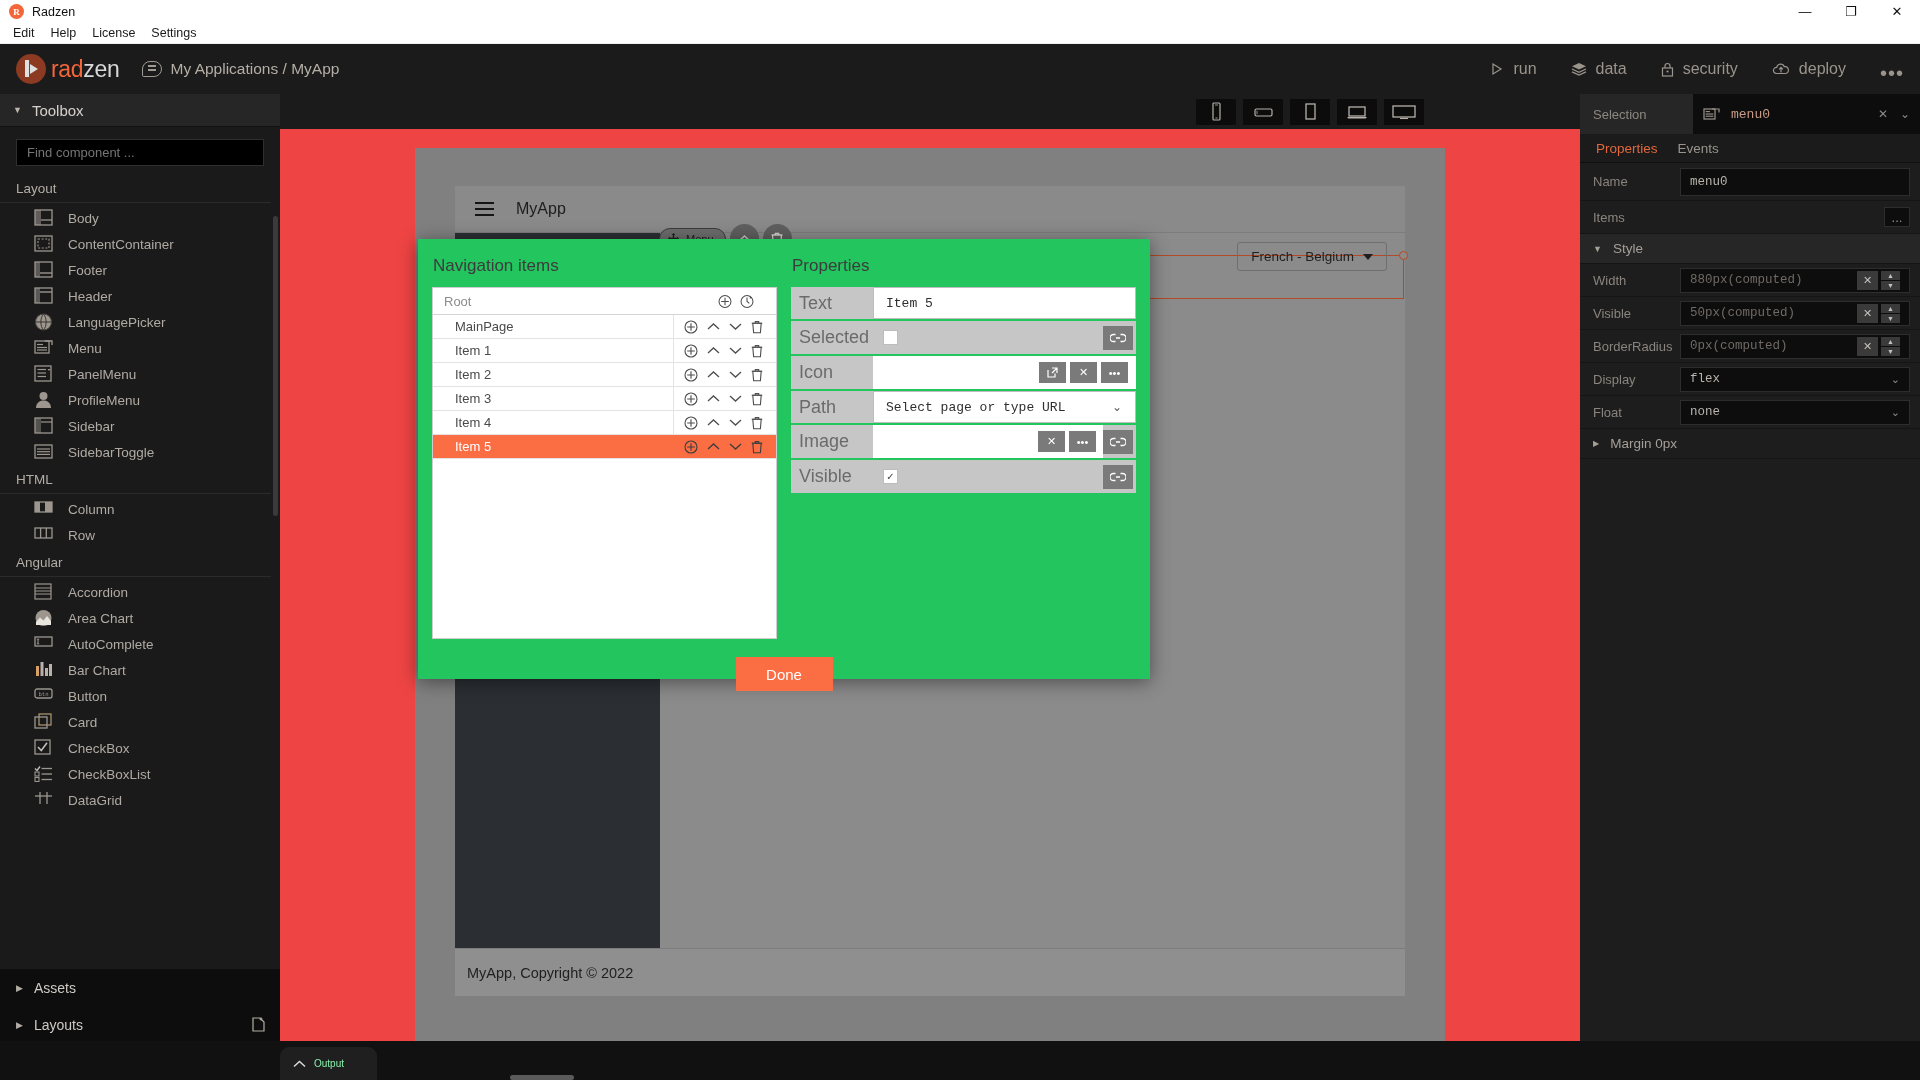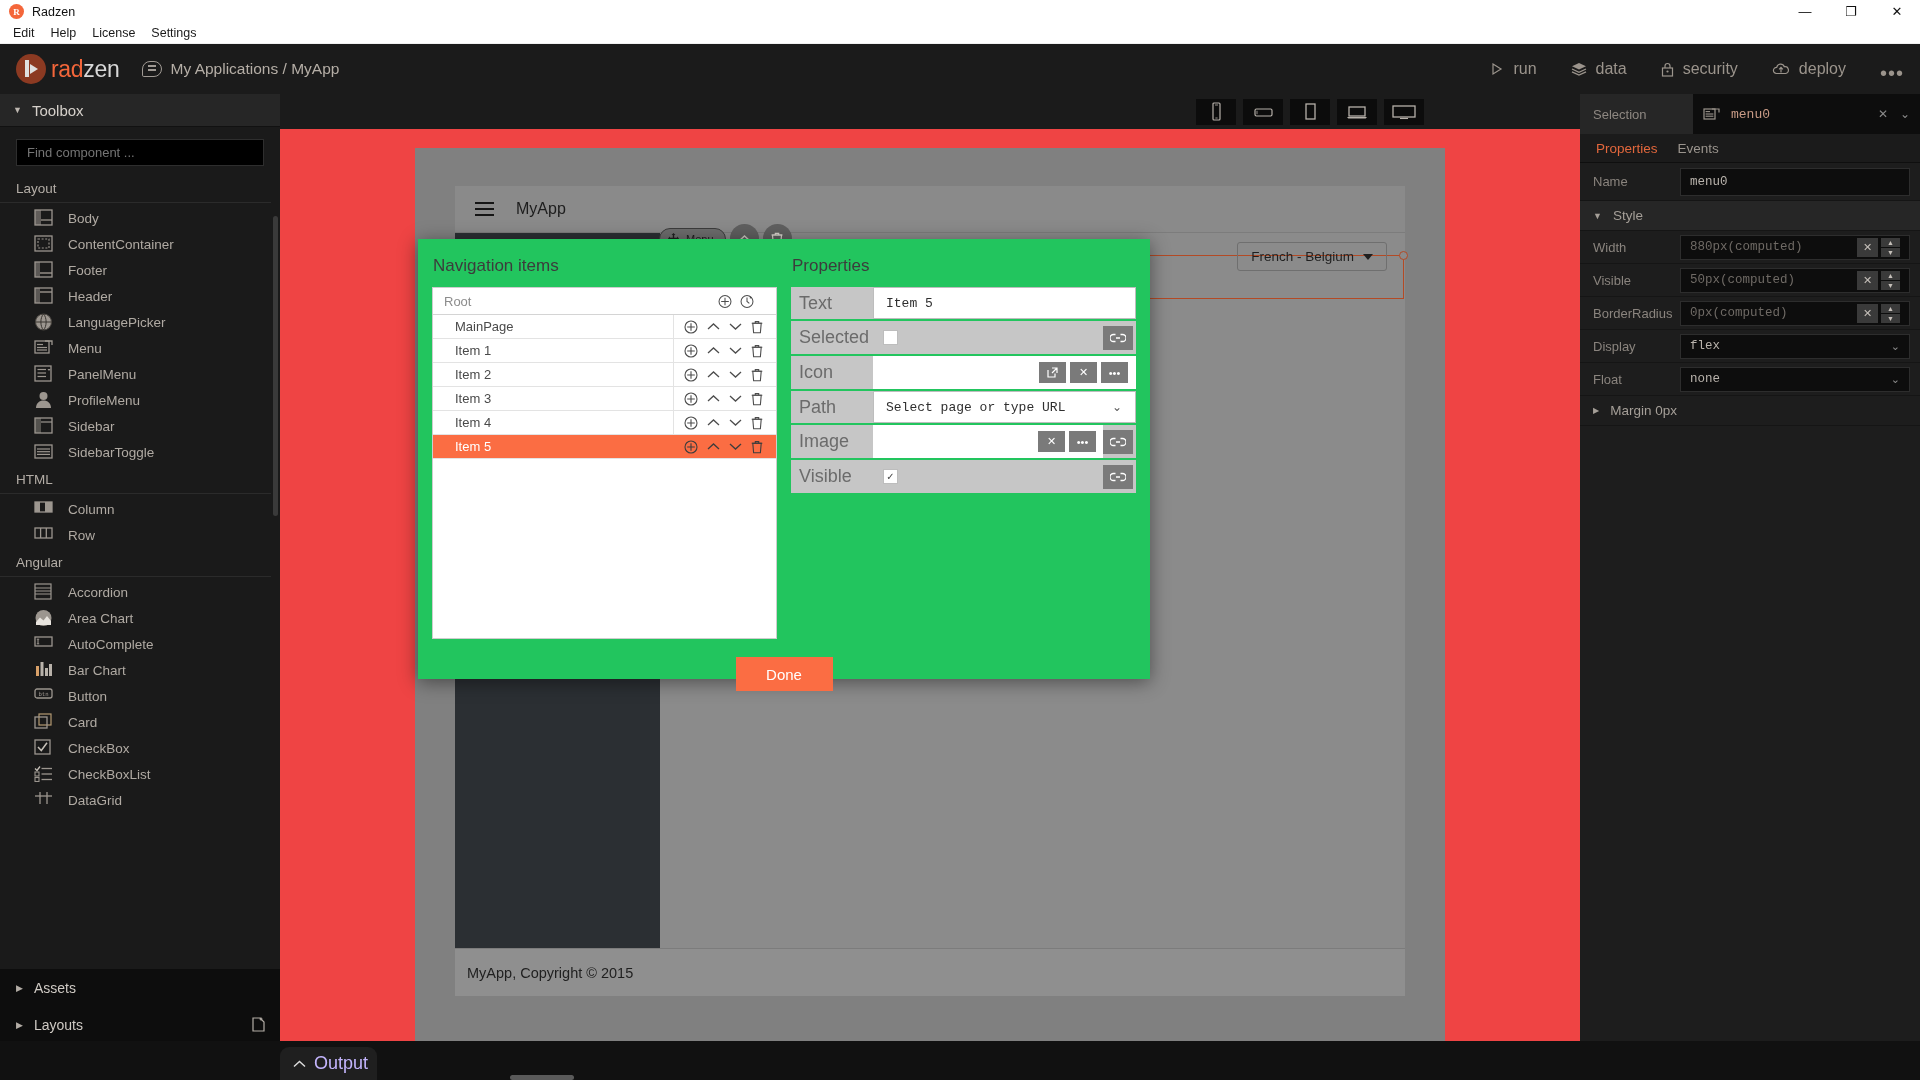--- a/index.html
+++ b/index.html
@@ -187,21 +187,21 @@
   .cbox { width:15px;height:15px;background:#fff;border:1px solid #bdbdbd;margin-left:10px;
       display:flex;align-items:center;justify-content:center;font-size:10px;color:#444;cursor:pointer; }
   .done-wrap { display:flex; justify-content:center; margin-top:18px; }
   .done-btn { width:97px;height:34px;background:#fb6d43;color:#fff;border:none;font-size:15px;
       cursor:pointer;font-family:"Liberation Sans",sans-serif; }
 
   
   .outbar { position:absolute; left:0; bottom:0; width:1920px; height:39px; background:#111; }
   .out-tab { position:absolute; left:280px; bottom:0; width:97px; height:33px; background:#1f1f1f;
      border-radius:9px 9px 0 0; display:flex; align-items:center; gap:8px; padding-left:13px; cursor:pointer; }
-  .out-tab .lb { color:#c4b5fd; font-size:18px; }
+  .out-tab .lb { color:#86efac; font-size:10px; }
   .out-handle { position:absolute; left:510px; bottom:0px; width:64px; height:5px; background:#5a5a5a; border-radius:3px; }
   svg { display:block; }
 </style>
 </head>
 <body>
 
 <div class="app">
 
   <div class="titlebar">
     <div class="tb-logo">R</div>
@@ -625,21 +625,21 @@
                   <span>French - Belgium</span>
                   <svg width="10" height="6" viewBox="0 0 10 6">
                       <path d="M0 0 L5 6 L10 0 Z" fill="#1f1f1f"></path>
                     </svg>
                 </div>
 
               </div>
             </div>
 
             <div class="app-footer">
-              <span>MyApp, Copyright © 2015</span>
+              <span>MyApp, Copyright © 2022</span>
             </div>
           </div>
         </div>
       </div>
     </div>
 
     <div class="rightpanel">
       <div class="sel-row">
         <div class="sel-label">Selection</div>
         <div class="sel-value">
@@ -663,20 +663,24 @@
         <span class="t">Events</span>
       </div>
 
       <div class="prop-row" style="height:38px">
         <div class="prop-name">Name</div>
         <div class="prop-field" style="height:28px">
           <span class="v bright">menu0</span>
         </div>
       </div>
 
+      <div class="prop-row">
+        <div class="prop-name">Items</div>
+        <div class="dots-btn">...</div>
+      </div>
 
       <div class="sec-head">
         <span style="font-size:9px">▼</span>
         <span>Style</span>
       </div>
 
       <div class="prop-row">
         <div class="prop-name">Width</div>
         <div class="prop-field">
           <span class="v">880px(computed)</span>

